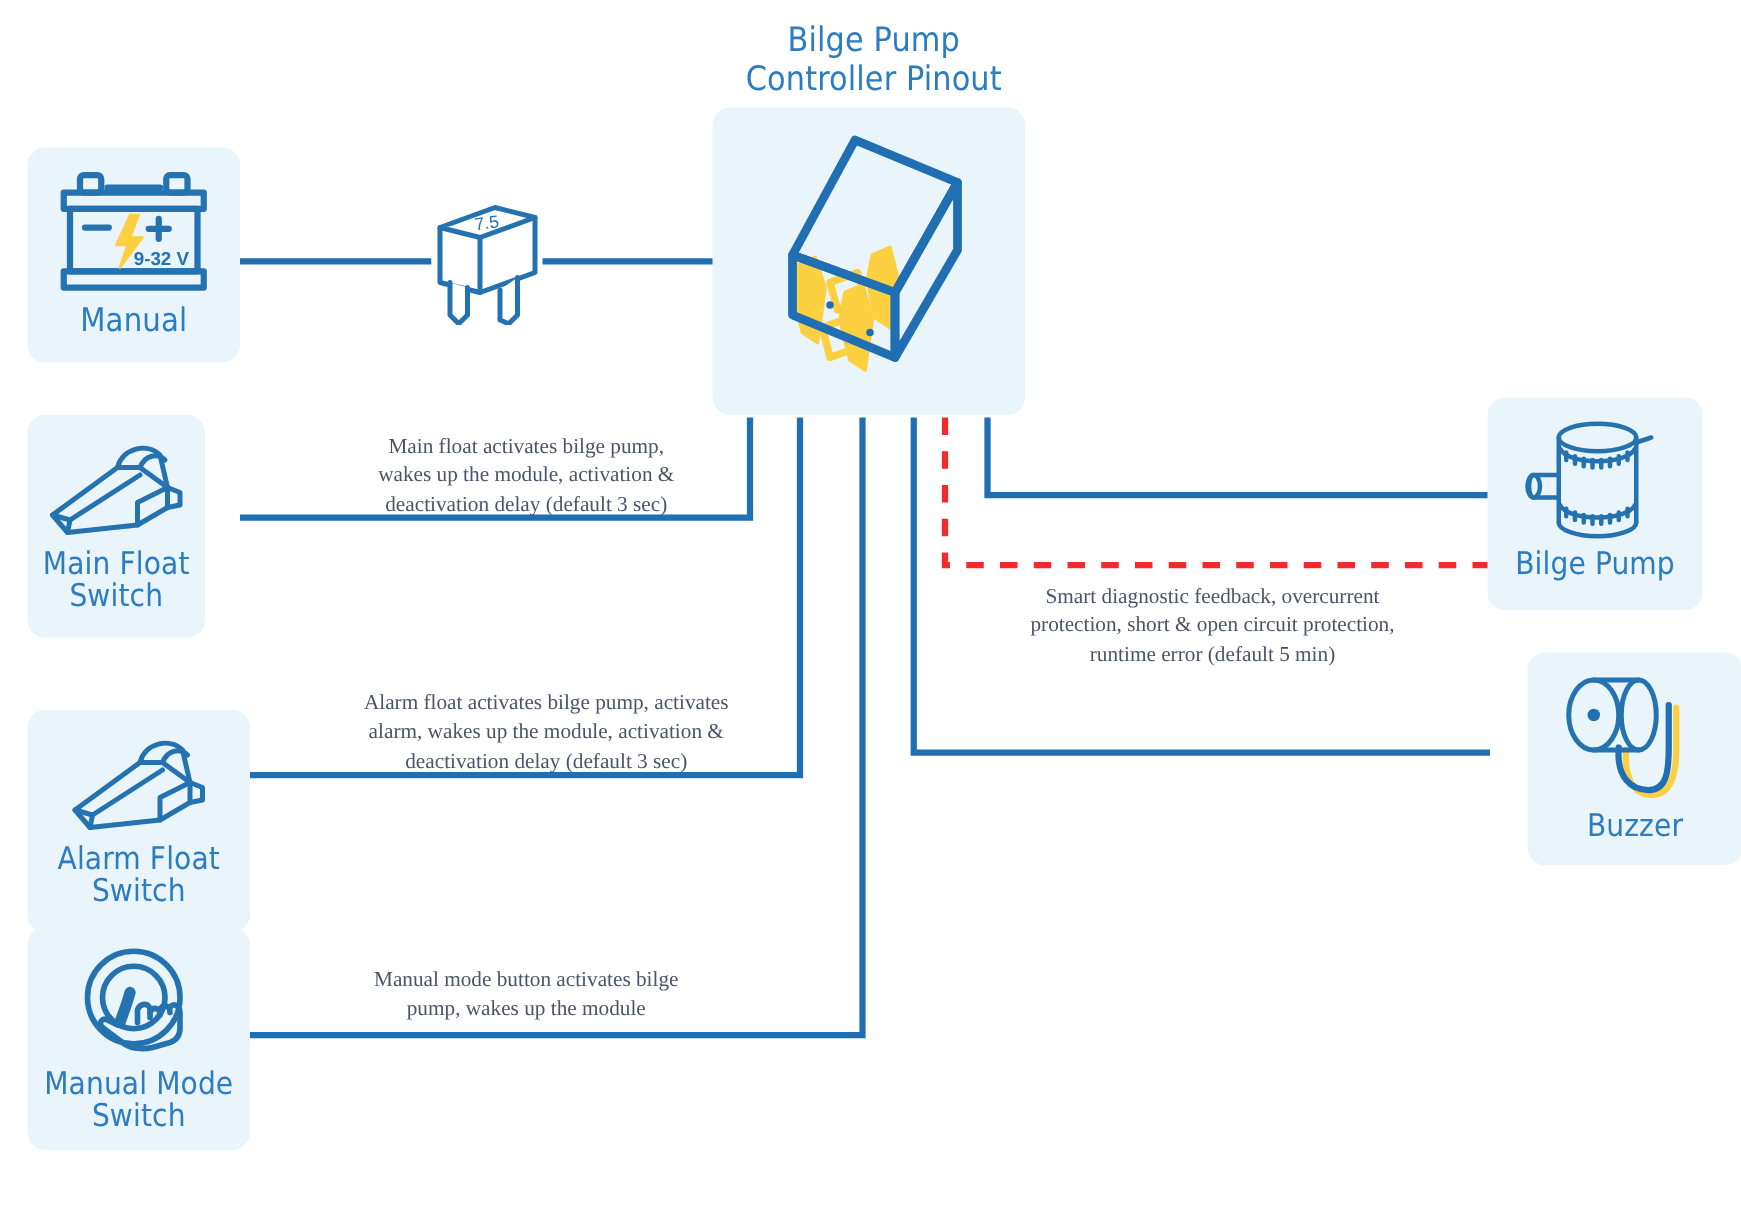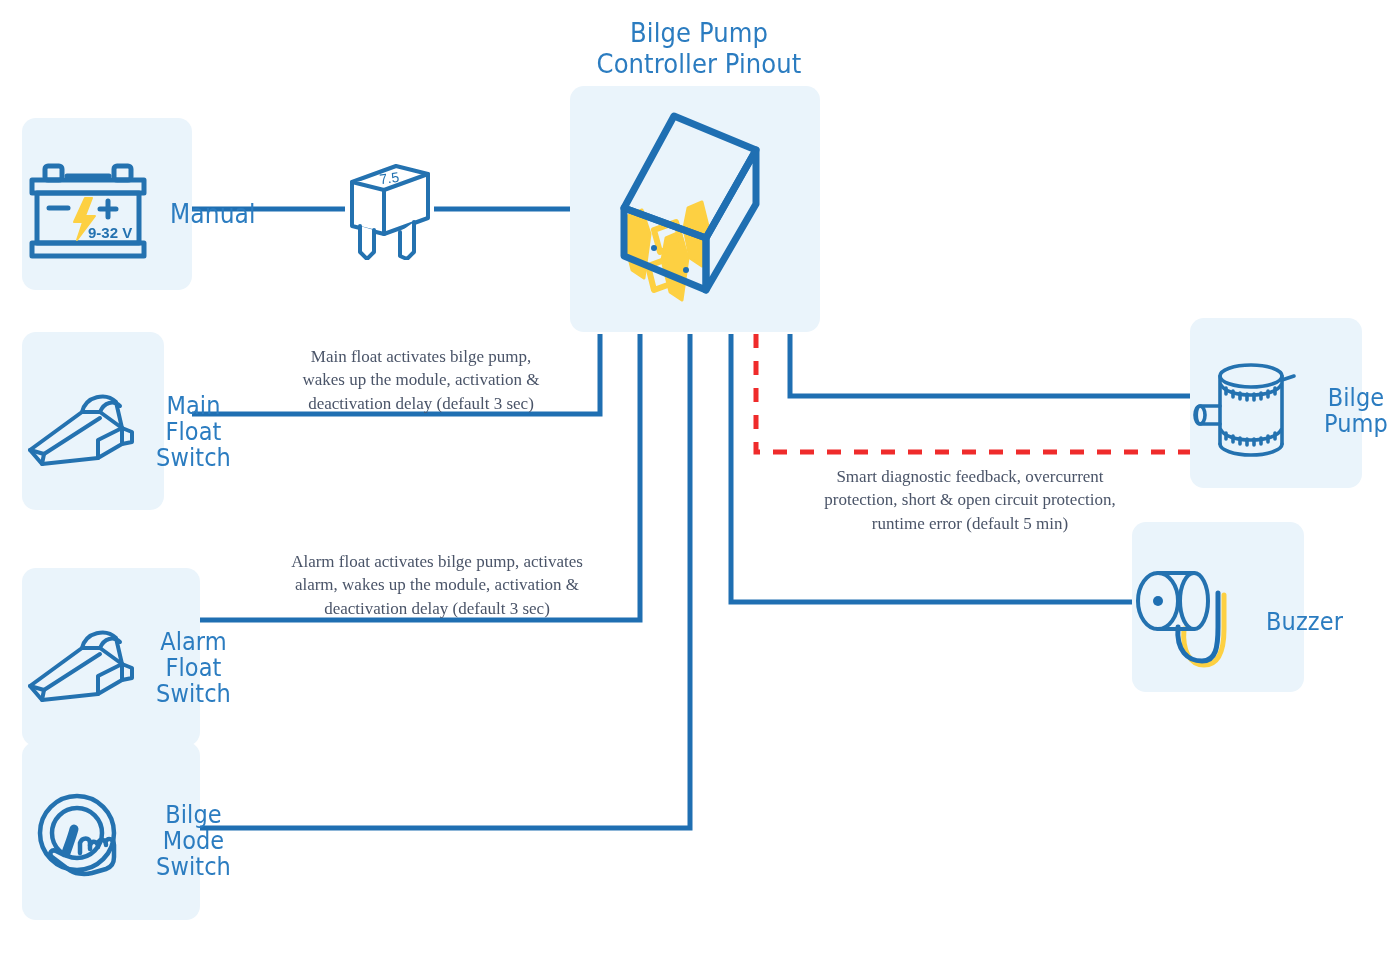--- a/index.html
+++ b/index.html
@@ -6,23 +6,22 @@
   body{
     width:1393px;height:971px;position:relative;background:#ffffff;
     font-family:"Liberation Sans", sans-serif;overflow:hidden;
   }
   #stage{position:absolute;left:0;top:0;width:1393px;height:971px;}
   .svg-layer{position:absolute;left:0;top:0;width:1393px;height:971px;}
 
   
   .panel{
     position:absolute;background:#eaf4fb;border-radius:14px;
-    display:flex;flex-direction:row;align-items:center;justify-content:flex-start;
+    display:flex;flex-direction:column;align-items:center;justify-content:flex-start;
     box-sizing:border-box;
-    gap:16px;
   }
   .panel .icon-wrap{display:flex;align-items:center;justify-content:center;}
   .panel .plabel{
     color:#2b7cc0;font-family:"Liberation Sans Narrow","DejaVu Sans Condensed","Liberation Sans",sans-serif;
     font-size:25px;line-height:1.04;text-align:center;font-weight:400;
     letter-spacing:.1px;white-space:pre-line;
   }
 
   
   #panel-battery{left:22px;top:118px;width:170px;height:172px;padding-top:16px;}
@@ -32,21 +31,21 @@
   #panel-main-float{left:22px;top:332px;width:142px;height:178px;padding-top:18px;}
   #panel-alarm-float{left:22px;top:536px;width:178px;height:178px;padding-top:18px;margin-top:32px;}
   #panel-manual{left:22px;top:742px;width:178px;height:178px;padding-top:16px;}
   #panel-main-float .plabel,#panel-alarm-float .plabel,#panel-manual .plabel{margin-top:4px;}
 
   
   #panel-controller{left:570px;top:86px;width:250px;height:246px;padding-top:0;}
 
   
   #panel-pump{left:1190px;top:318px;width:172px;height:170px;padding-top:14px;}
-  #panel-buzzer{left:1132px;top:522px;width:172px;height:170px;padding-top:28px;}
+  #panel-buzzer{left:1222px;top:522px;width:172px;height:170px;padding-top:16px;}
   #panel-pump .plabel,#panel-buzzer .plabel{margin-top:2px;}
 
   
   #diagram-title{
     position:absolute;left:560px;top:18px;width:278px;text-align:center;
     color:#2b7cc0;font-family:"Liberation Sans Narrow","DejaVu Sans Condensed","Liberation Sans",sans-serif;
     font-size:27px;line-height:1.13;white-space:pre-line;letter-spacing:.1px;
   }
 
   
@@ -212,21 +211,21 @@
           <path d="M52,36 C48,44 44,56 42,62 L34,58 C30,56 26,60 30,64 L46,76
                    C52,81 62,82 70,80 L84,76 C90,74 92,70 92,64 L92,52
                    C92,46 86,44 84,48"></path>
           <path d="M84,52 C84,46 78,45 76,50"></path>
           <path d="M76,54 C76,48 70,47 68,52"></path>
           <path d="M68,56 L68,50 C68,44 60,44 58,50 L58,60"></path>
         </g>
         <path d="M52,36 C50,44 46,54 44,60" fill="none" stroke="#2472b0" stroke-width="9" stroke-linecap="round"></path>
       </svg>
     </div>
-    <div class="plabel">Bilge Mode
+    <div class="plabel">Manual Mode
 Switch</div>
   </div>
 
   <div class="panel" id="panel-pump">
     <div class="icon-wrap">
       <svg width="118" height="104" viewBox="0 0 118 104">
         <g fill="none" stroke="#2472b0" stroke-width="3.6" stroke-linejoin="round" stroke-linecap="round">
 
           <path d="M30,18 L30,86"></path>
           <path d="M92,18 L92,86"></path>
@@ -270,17 +269,19 @@
     </div>
     <div class="plabel">Buzzer</div>
   </div>
 
   <div class="note" id="note-main">Main float activates bilge pump,
 wakes up the module, activation &amp;
 deactivation delay (default 3 sec)</div>
   <div class="note" id="note-alarm">Alarm float activates bilge pump, activates
 alarm, wakes up the module, activation &amp;
 deactivation delay (default 3 sec)</div>
+  <div class="note" id="note-manual">Manual mode button activates bilge
+pump, wakes up the module</div>
   <div class="note" id="note-diag">Smart diagnostic feedback, overcurrent
 protection, short &amp; open circuit protection,
 runtime error (default 5 min)</div>
 
 </div>
 
 </body></html>

